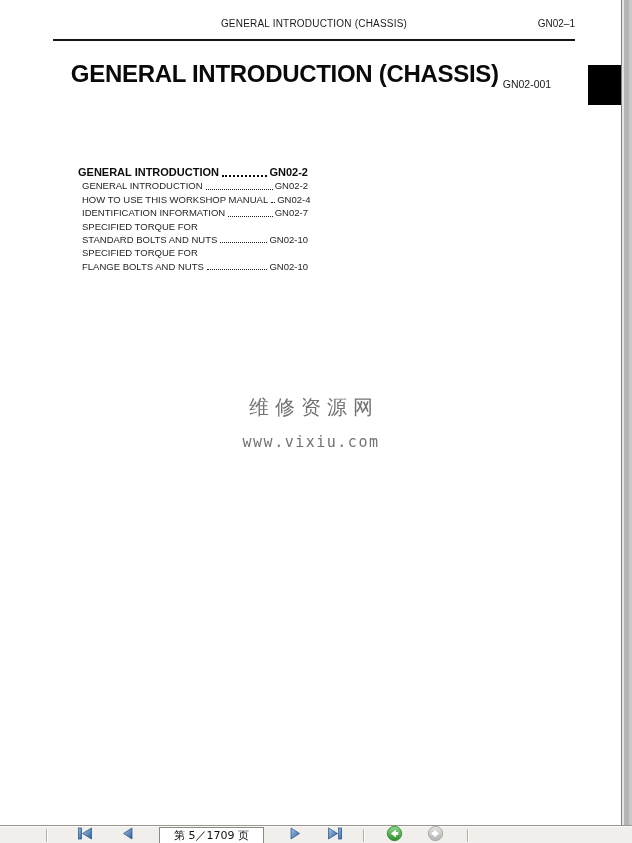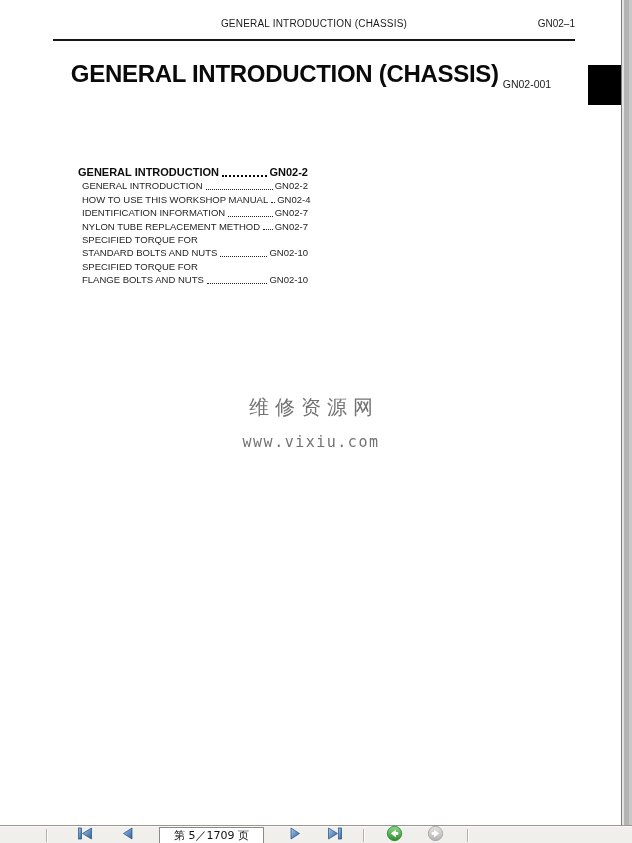--- a/index.html
+++ b/index.html
@@ -114,25 +114,20 @@
           <span class="toc-label">HOW TO USE THIS WORKSHOP MANUAL</span>
           <span class="toc-leader"></span>
           <span class="toc-page">GN02-4</span>
         </div>
         <div class="toc-row sub">
           <span class="toc-label">IDENTIFICATION INFORMATION</span>
           <span class="toc-leader"></span>
           <span class="toc-page">GN02-7</span>
         </div>
         <div class="toc-row sub">
-          <span class="toc-label">NYLON TUBE REPLACEMENT METHOD</span>
-          <span class="toc-leader"></span>
-          <span class="toc-page">GN02-7</span>
-        </div>
-        <div class="toc-row sub">
           <span class="toc-label">SPECIFIED TORQUE FOR</span>
         </div>
         <div class="toc-row sub">
           <span class="toc-label">STANDARD BOLTS AND NUTS</span>
           <span class="toc-leader"></span>
           <span class="toc-page">GN02-10</span>
         </div>
         <div class="toc-row sub">
           <span class="toc-label">SPECIFIED TORQUE FOR</span>
         </div>

